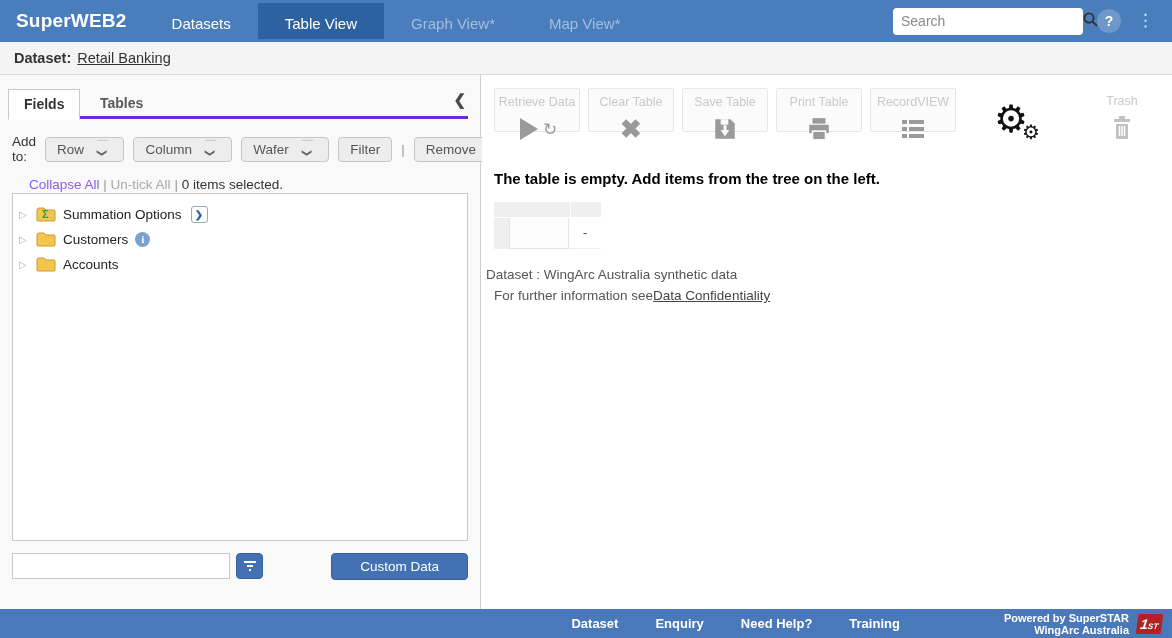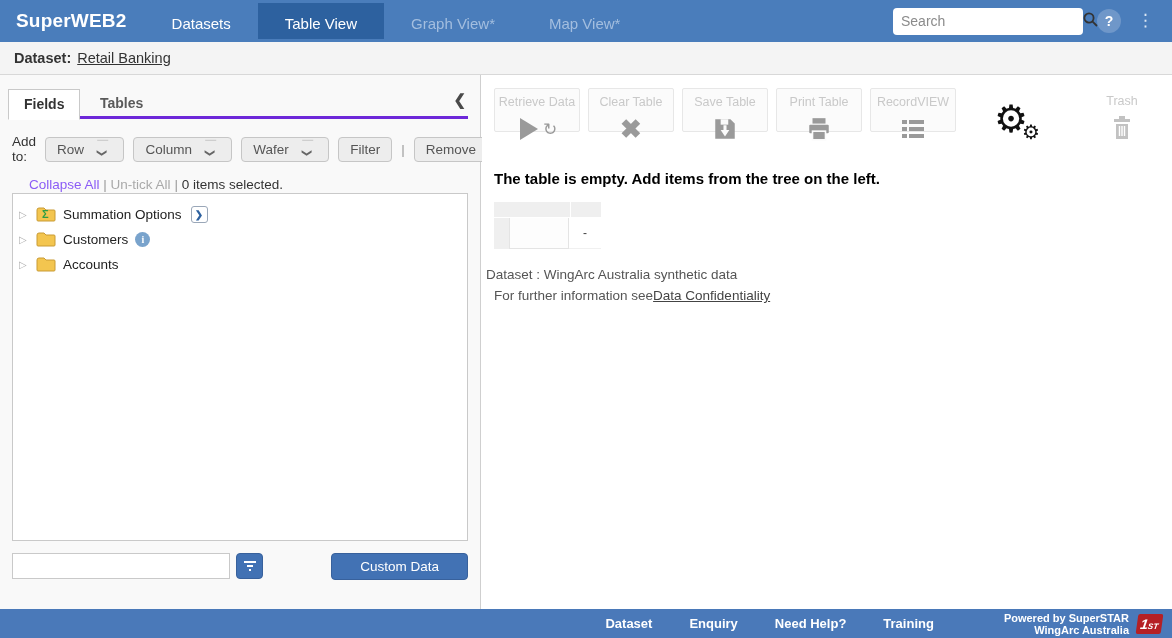--- a/index.html
+++ b/index.html
@@ -289,21 +289,21 @@
   <div class="ds-info">Dataset : WingArc Australia synthetic data</div>
   <div class="ds-info2">
     <span>For further information see</span><span class="conf-link">Data Confidentiality</span>
   </div>
 </div>
 
 <div class="footer">
   <span class="f-link">Dataset</span>
   <span class="f-link">Enquiry</span>
   <span class="f-link">Need Help?</span>
-  <span class="f-link" style="margin-right:70px;">Training</span>
+  <span class="f-link" style="margin-right:104px;">Training</span>
   <div class="powered">
     <div>Powered by SuperSTAR</div>
     <div>WingArc Australia</div>
   </div>
   <div class="logo-badge">
     <span class="logo-1">1</span>
       <span class="logo-st">ST</span>
   </div>
 </div>
 

